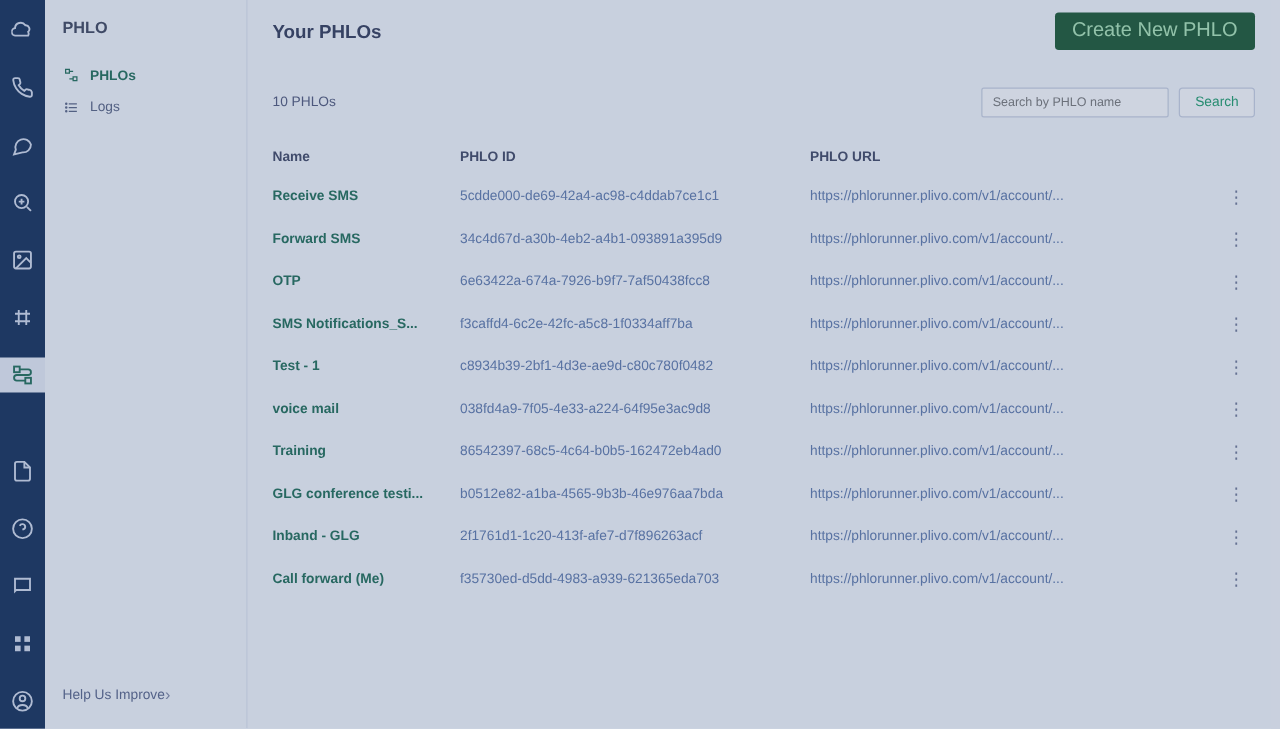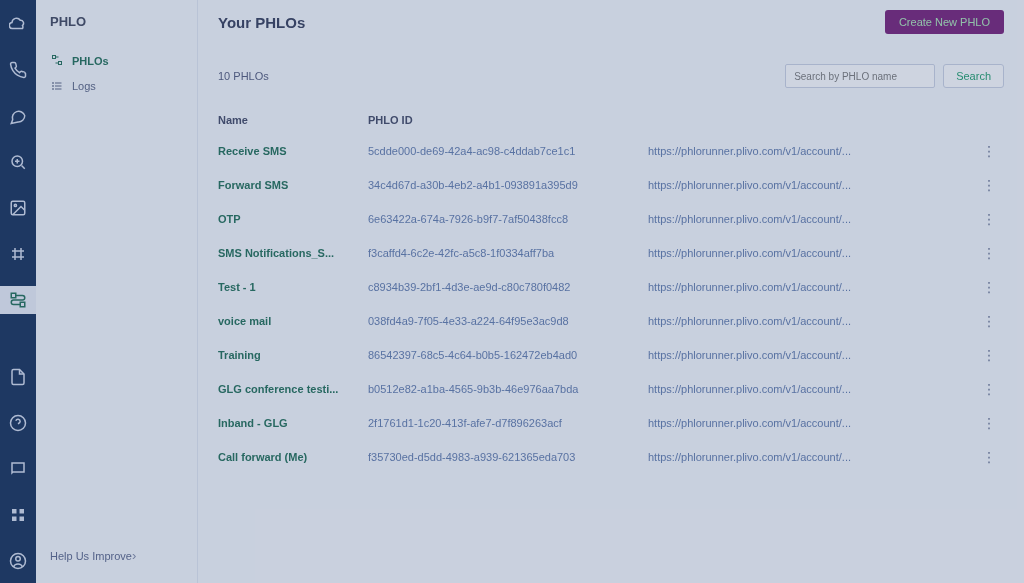--- a/index.html
+++ b/index.html
@@ -97,25 +97,25 @@
     align-items:center;
     justify-content:space-between;
     margin-bottom: 30px;
   }
   .main-header h2 {
     font-size: 15px;
     color: #2e3756;
     font-weight: 600;
   }
   .btn-create {
-    background: #701a75;
+    background: #14532d;
     color: #a9e2b4;
     border: none;
     padding: 6px 14px;
-    font-size: 11px;
+    font-size: 16px;
     border-radius: 3px;
     cursor: pointer;
     position: relative;
   }
   .subbar {
     display:flex;
     align-items:center;
     justify-content:space-between;
     margin-bottom: 16px;
   }
@@ -291,20 +291,21 @@
       <div class="search-wrap">
         <input class="search-input" placeholder="Search by PHLO name" style="">
         <button class="search-btn">Search</button>
       </div>
     </div>
 
     <div class="grid">
       <div class="row hdr">
         <div>Name</div>
         <div>PHLO ID</div>
+        <div>PHLO URL</div>
         <div></div>
       </div>
       <div id="rows-mount">
           <div class="row">
             <div class="cell-name">Receive SMS</div>
             <div class="cell-id">5cdde000-de69-42a4-ac98-c4ddab7ce1c1</div>
             <div class="cell-url">https://phlorunner.plivo.com/v1/account/...</div>
             <div class="more">⋮</div>
           </div>
           <div class="row">

